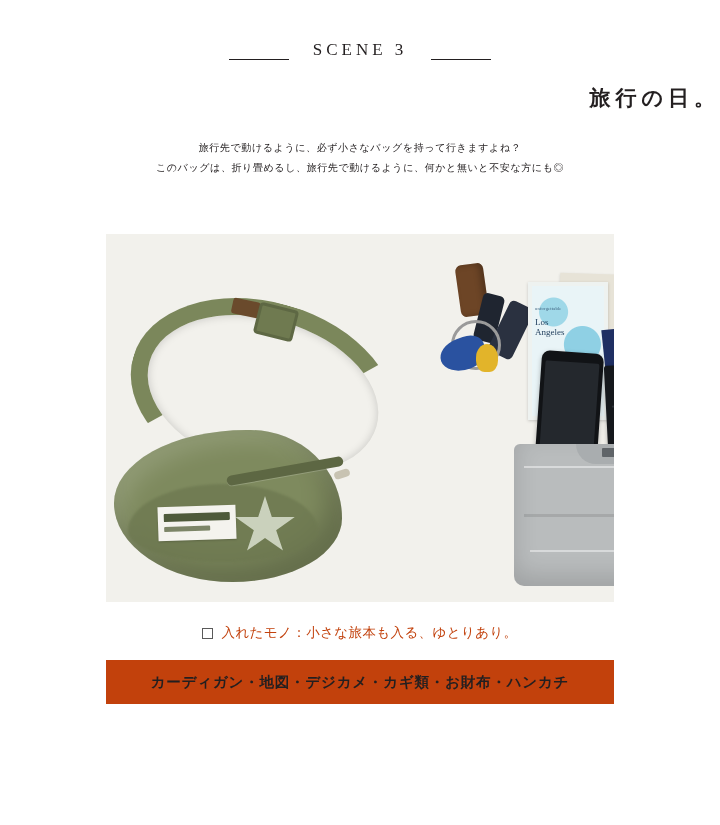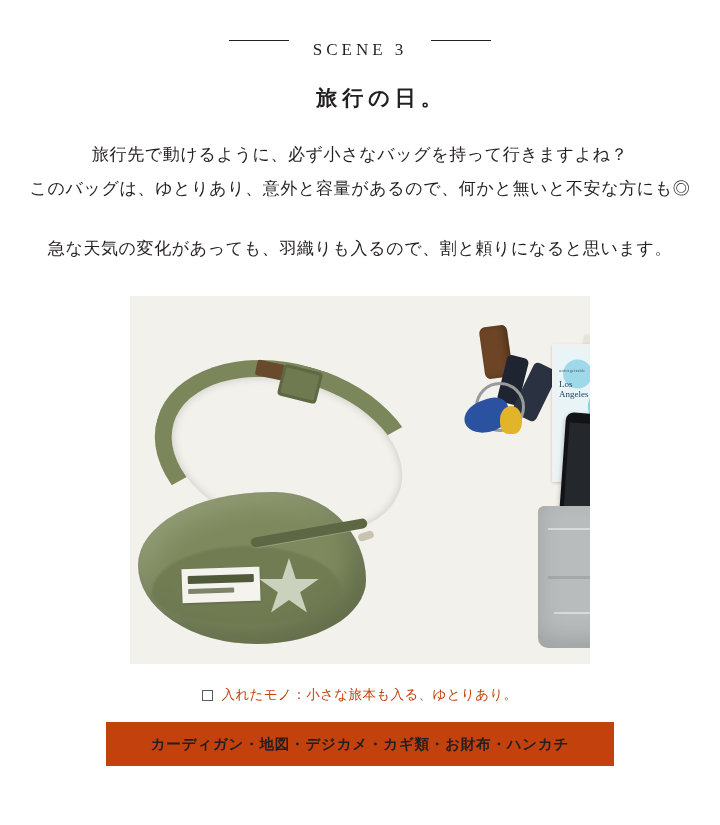--- a/index.html
+++ b/index.html
@@ -17,69 +17,69 @@
   .page {
     position: relative;
     width: 720px;
     height: 825px;
     box-sizing: border-box;
   }
 
   
   .scene-head {
     display: flex;
-    align-items: flex-start;
+    align-items: flex-end;
     justify-content: center;
     gap: 24px;
     margin-top: 40px;
   }
   .scene-rule {
     width: 60px;
     height: 1px;
     background: #231f20;
   }
   .scene-label {
     font-size: 17px;
     letter-spacing: 4px;
     font-family: "Liberation Serif", serif;
     color: #231f20;
     white-space: nowrap;
   }
 
   .scene-title {
-    text-align: center;
+    text-align: right;
     font-size: 21px;
     font-weight: bold;
     letter-spacing: 5px;
     margin-top: 24px;
     font-family: "Liberation Sans", sans-serif;
     color: #231f20;
     padding-left: 43px;
   }
 
   
   .copy {
     text-align: center;
-    font-size: 17px;
+    font-size: 10px;
     line-height: 2.0;
     letter-spacing: 0.6px;
     margin-top: 26px;
     color: #231f20;
   }
   .copy p {
     margin: 0;
   }
   .copy .gap {
     height: 26px;
   }
 
   
   .photo-wrap {
     margin: 30px auto 0;
-    width: 460px;
+    width: 508px;
     height: 368px;
     position: relative;
     background: #f3f2ee;
     overflow: hidden;
   }
   .photo {
     position: absolute;
     inset: 0;
     background: #f2f1ec;
   }
@@ -468,23 +468,22 @@
   <div class="scene-head">
     <div class="scene-rule"></div>
     <div class="scene-label">SCENE 3</div>
     <div class="scene-rule"></div>
   </div>
 
   <div class="scene-title">旅行の日。</div>
 
   <div class="copy">
     <p>旅行先で動けるように、必ず小さなバッグを持って行きますよね？</p>
-    <p>このバッグは、ゆとりあり、意外と容量があるので、何かと無いと不安な方にも◎</p>
+    <p>このバッグは、折り畳めるし、旅行先で動けるように、何かと無いと不安な方にも◎</p>
     <div class="gap"></div>
-    <p>急な天気の変化があっても、羽織りも入るので、割と頼りになると思います。</p>
   </div>
 
   <div class="photo-wrap">
     <div class="photo">
 
       <div class="bag-strap"></div>
       <div class="bag-leather"></div>
       <div class="bag-buckle"></div>
       <div class="bag-body"></div>
       <div class="bag-shade"></div>

